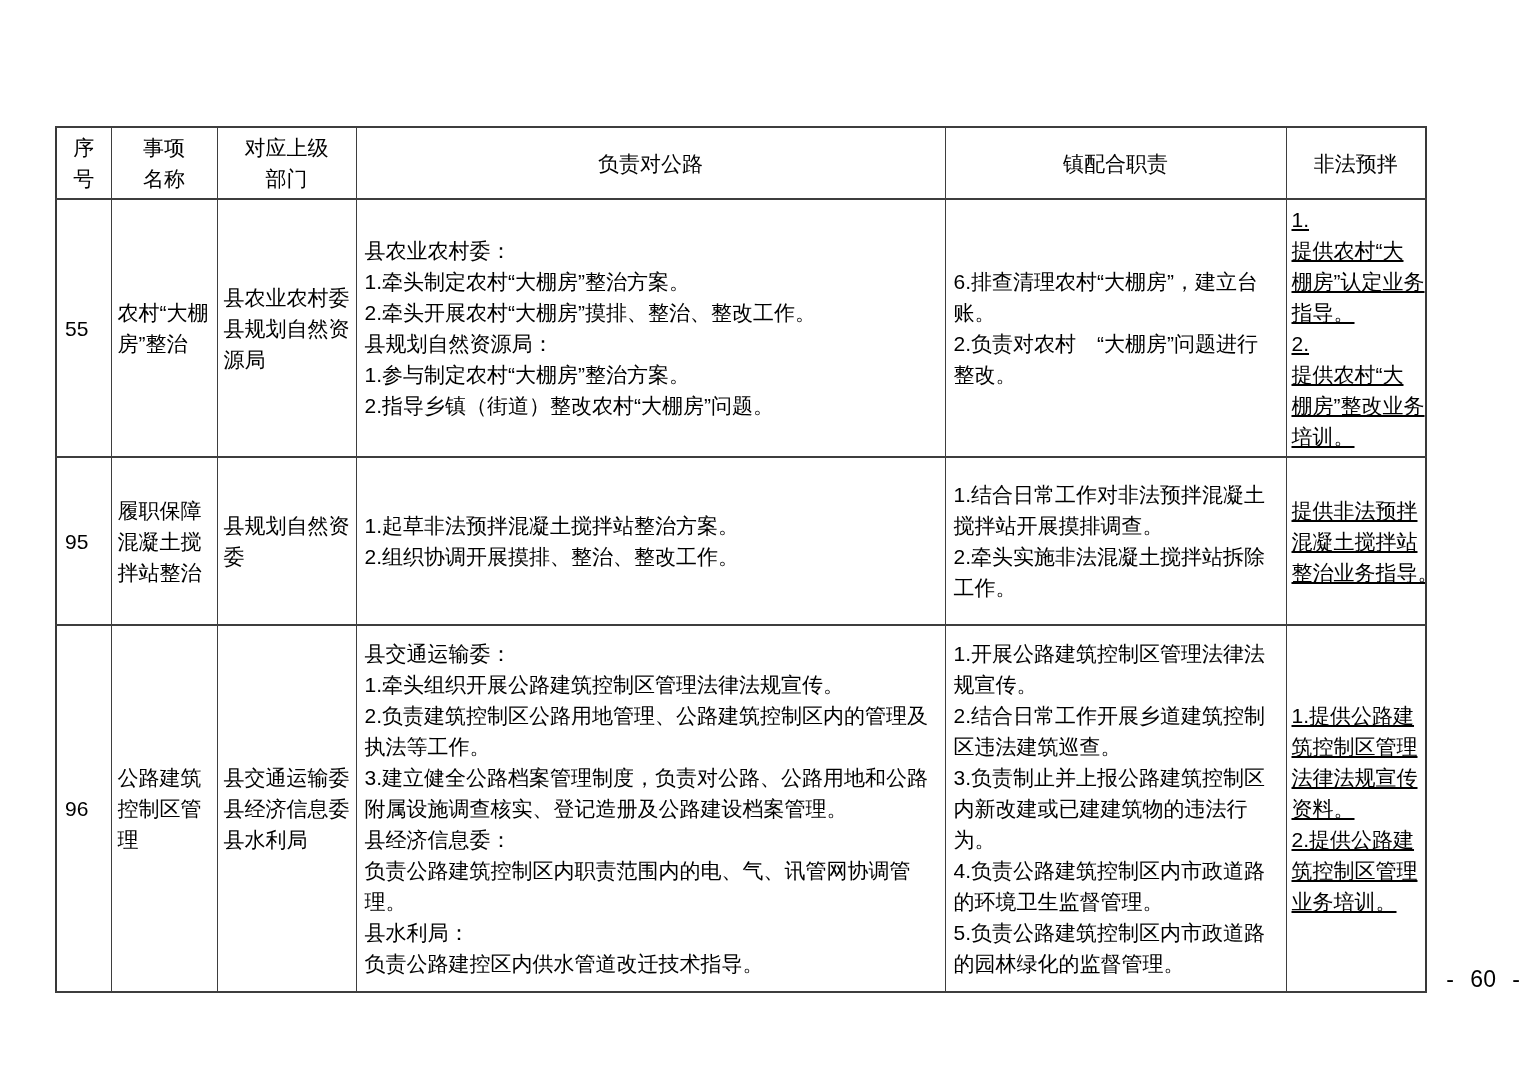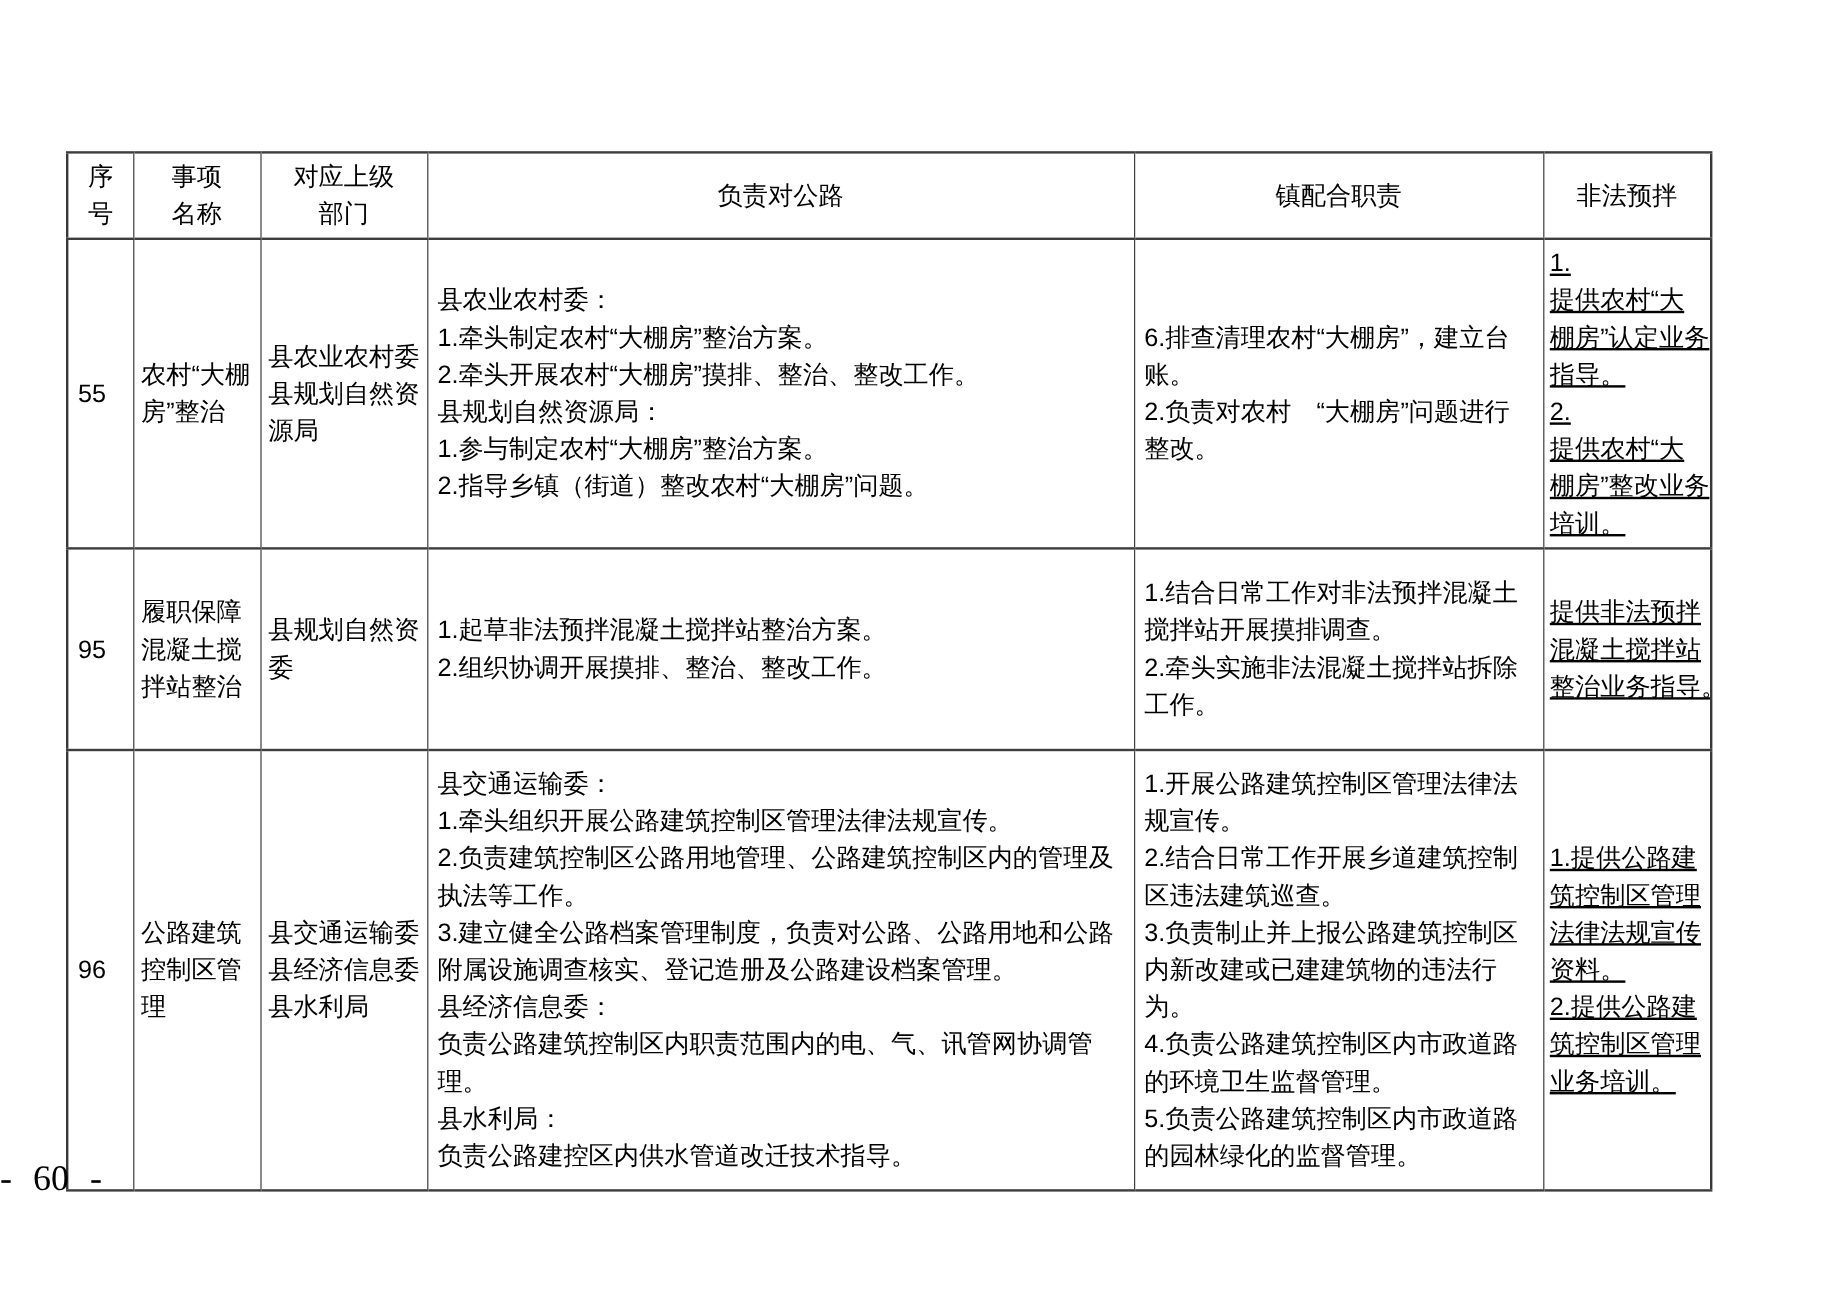--- a/index.html
+++ b/index.html
@@ -53,23 +53,23 @@
   .row-94 { height: 188px; }
   .row-95 { height: 168px; }
   .row-96 { height: 345px; }
   td.cell-name, td.cell-dept { padding: 4px 6px; }
   td.cell-guarantee { padding: 4px 5px; text-decoration: underline; }
   .page-number {
     position: absolute;
     left: 0;
     top: 966px;
     width: 100%;
-    text-align: left;
-    font-family: Liberation Serif, serif;
-    font-size: 30px;
+    text-align: right;
+    font-family: Liberation Sans, sans-serif;
+    font-size: 23px;
     word-spacing: 10px;
     color: #000000;
   }
 </style>
 </head>
 <body>
 
 <table class="doc-table">
   <colgroup>
     <col class="col-num">

